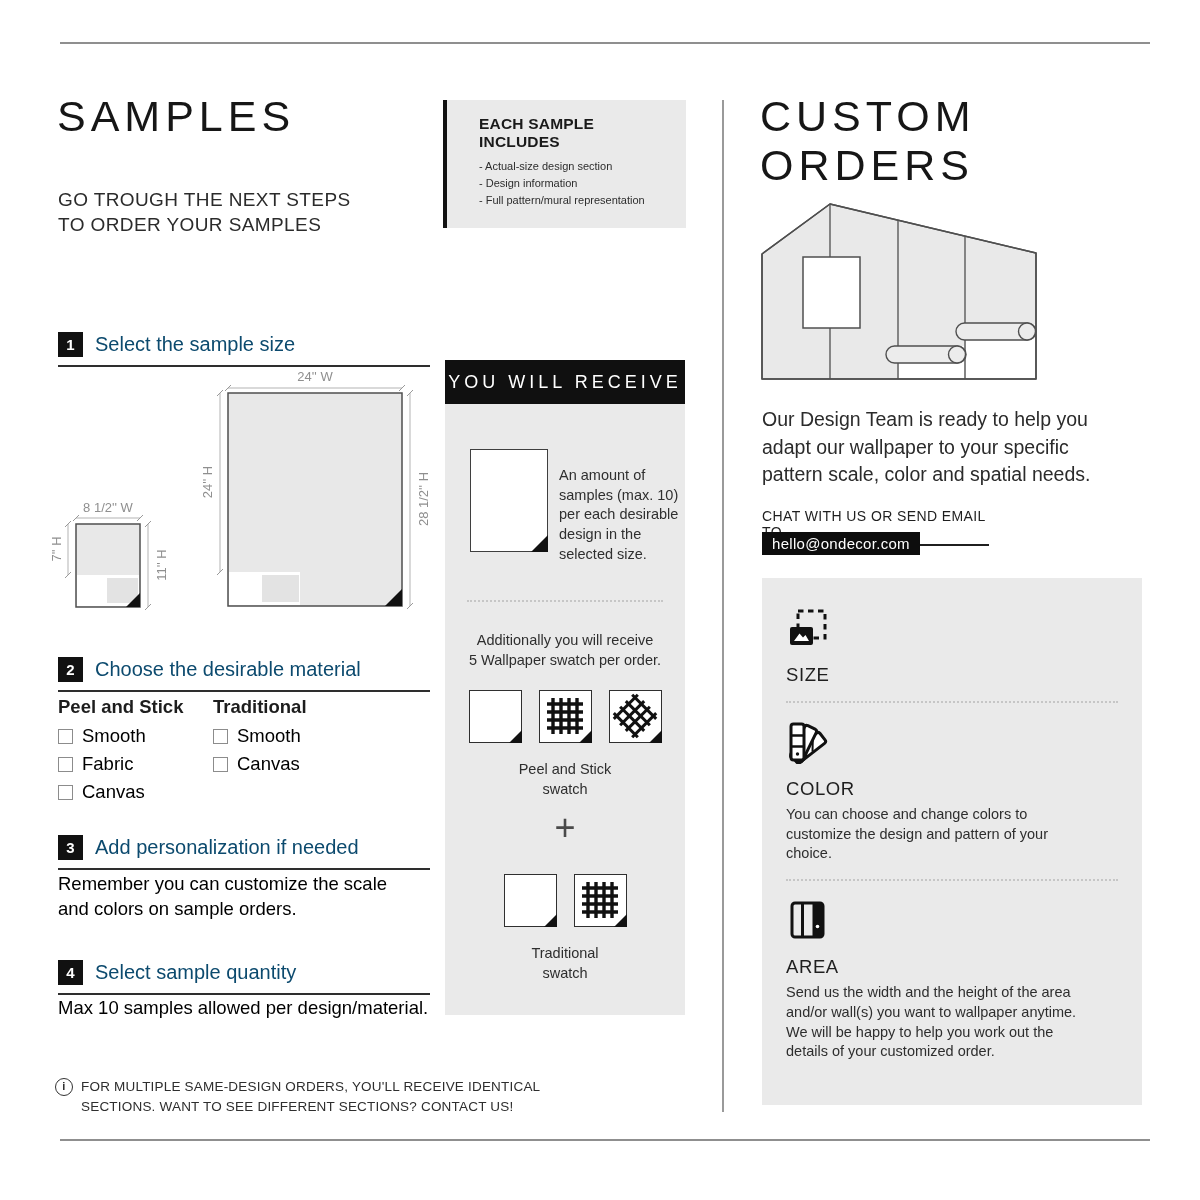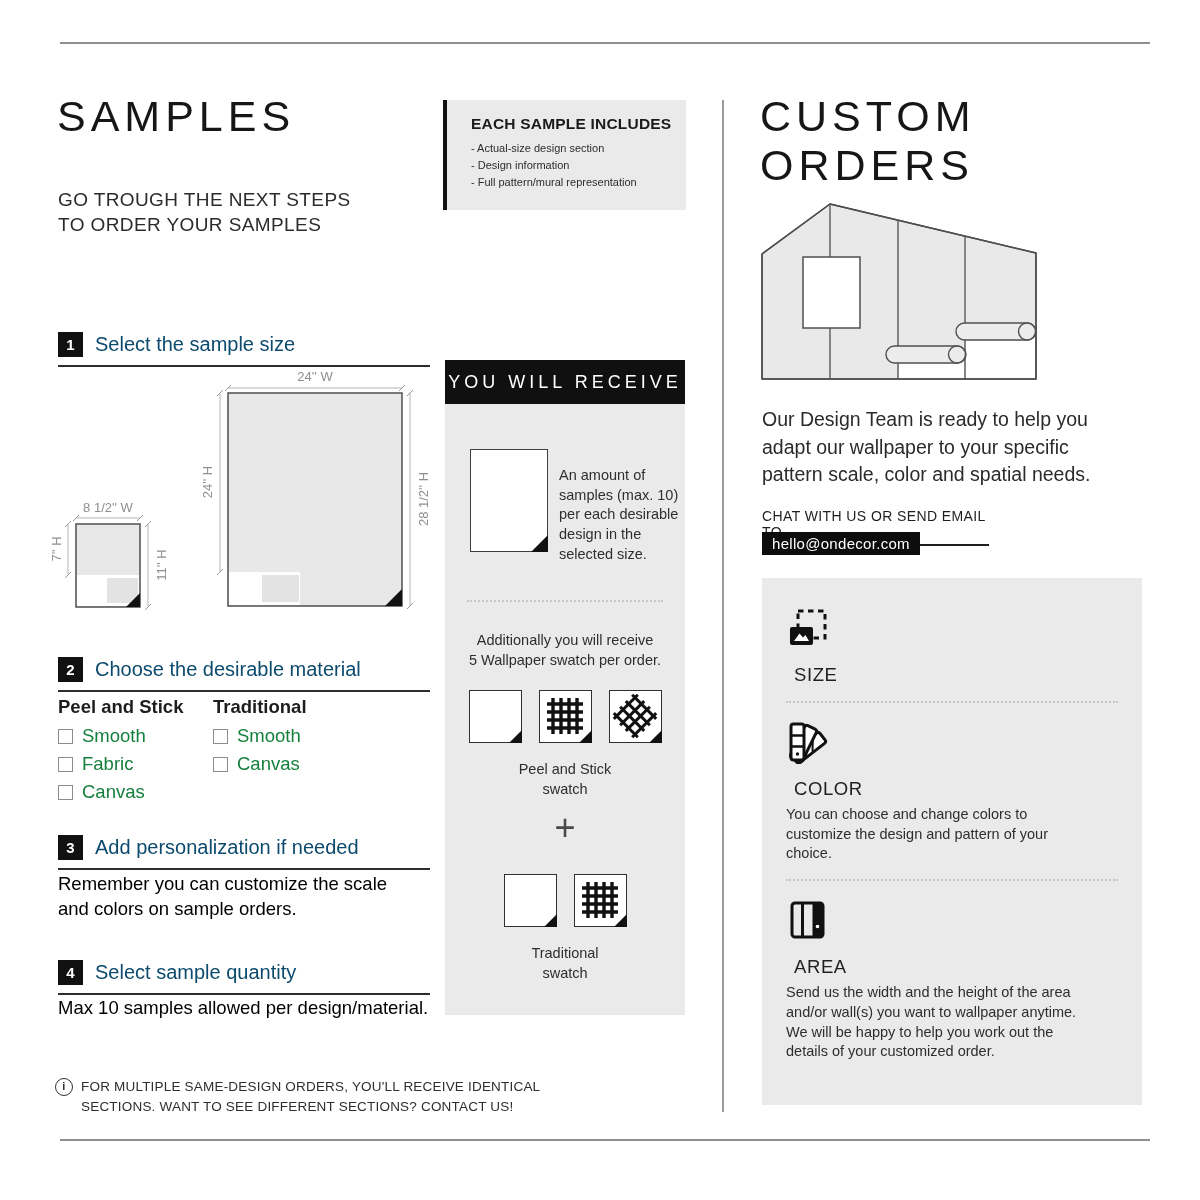--- a/index.html
+++ b/index.html
@@ -16,27 +16,27 @@
   .big-title{position:absolute;font-size:43px;font-weight:300;letter-spacing:5px;color:#161616;}
   .intro{position:absolute;left:58px;top:188px;font-size:19px;line-height:1.3;letter-spacing:.4px;color:#2b2b2b;}
   .step{position:absolute;width:372px;}
   .step-head{display:flex;align-items:center;gap:12px;border-bottom:2px solid #2e2e2e;padding-bottom:8px;}
   .step-num{width:25px;height:25px;background:#111;color:#fff;font-size:15px;font-weight:bold;display:flex;align-items:center;justify-content:center;flex:0 0 auto;}
   .step-title{font-size:20px;color:#0c4a6e;}
   .note{position:absolute;font-size:18.5px;line-height:1.35;color:#000000;}
   .materials{position:absolute;left:58px;top:696px;display:flex;}
   .mat-col{min-width:155px;}
   .mat-head{font-size:18.5px;font-weight:bold;color:#1d1d1d;margin-bottom:7px;}
-  .mat-opt{display:flex;align-items:center;gap:9px;margin:6px 0;font-size:18.5px;color:#15803d;}
+  .mat-opt{display:flex;align-items:center;gap:9px;margin:6px 0;font-size:18.5px;color:#000000;}
   .cbox{width:13px;height:13px;border:1.5px solid #8c8c8c;background:#fff;flex:0 0 auto;}
   .footnote{position:absolute;left:55px;top:1077px;width:490px;display:flex;gap:8px;font-size:13.5px;line-height:1.45;letter-spacing:.2px;color:#2e2e2e;}
   .info-icon{width:16px;height:16px;border:1.5px solid #333;border-radius:50%;font-size:11px;font-weight:bold;display:inline-flex;align-items:center;justify-content:center;flex:0 0 auto;margin-top:1px;}
 
   
-  .includes-box{position:absolute;left:443px;top:100px;width:243px;box-sizing:border-box;background:#eaeaea;border-left:4px solid #121212;padding:15px 14px 18px 24px;}
+  .includes-box{position:absolute;left:443px;top:100px;width:243px;box-sizing:border-box;background:#eaeaea;border-left:4px solid #121212;padding:15px 14px 18px 32px;}
   .includes-title{font-size:15.5px;font-weight:bold;color:#1a1a1a;margin-bottom:8px;letter-spacing:.2px;}
   .includes-item{font-size:11px;color:#2d2d2d;line-height:1.28;margin:3px 0;padding-left:9px;text-indent:-9px;}
   .banner{position:absolute;left:445px;top:360px;width:240px;height:44px;background:#101010;color:#fff;display:flex;align-items:center;justify-content:center;font-size:18px;letter-spacing:4px;}
   .receive-panel{position:absolute;left:445px;top:404px;width:240px;height:611px;background:#eaeaea;}
   .sample-card{position:absolute;left:25px;top:45px;width:76px;height:101px;background:#fff;border:1.5px solid #3f3f3f;}
   .fold{position:absolute;right:-1px;bottom:-1px;width:0;height:0;border-style:solid;border-width:0 0 13px 13px;border-color:transparent transparent #111 transparent;}
   .fold.big{border-width:0 0 17px 17px;}
   .sample-desc{position:absolute;left:114px;top:62px;font-size:14.5px;line-height:1.36;color:#2f2f2f;}
   .dotted{border-top:2px dotted #c6c6c6;}
   .rp-divider{position:absolute;left:22px;right:22px;top:196px;}
@@ -45,21 +45,21 @@
   .swatch{position:relative;width:53px;height:53px;box-sizing:border-box;background:#fff;border:1.5px solid #2f2f2f;}
   .swatch svg{position:absolute;left:0;top:0;}
   .swatch-label{position:absolute;left:0;right:0;text-align:center;font-size:14.5px;line-height:1.35;color:#2e2e2e;}
   .plus{position:absolute;left:0;right:0;top:403px;text-align:center;font-size:36px;font-weight:300;color:#4a4a4a;}
 
   
   .custom-intro{position:absolute;left:762px;top:406px;font-size:19.5px;line-height:1.42;color:#2b2b2b;}
   .chat-label{position:absolute;left:762px;top:508px;width:227px;font-size:14px;letter-spacing:.4px;color:#1f1f1f;border-bottom:2px solid #1f1f1f;padding-bottom:4px;}
   .email-badge{position:absolute;left:762px;top:532px;background:#0d0d0d;color:#fff;font-size:15px;padding:3px 10px;display:inline-block;letter-spacing:.3px;cursor:pointer;}
   .features-panel{position:absolute;left:762px;top:578px;width:380px;height:527px;box-sizing:border-box;background:#eaeaea;padding:28px 24px 0 24px;overflow:hidden;}
-  .feat-name{font-size:18.5px;letter-spacing:.6px;color:#1f1f1f;margin:10px 0 5px 8px;}
+  .feat-name{font-size:18.5px;letter-spacing:.6px;color:#1f1f1f;margin:10px 0 5px 0;}
   .feat-text{font-size:14.5px;line-height:1.36;color:#2e2e2e;}
   .feat-divider{margin:15px 0 17px 0;border-top:2px dotted #c6c6c6;}
 
   svg text{font-family:"Liberation Sans","DejaVu Sans",sans-serif;}
 </style>
 </head>
 <body>
 
 <div class="page">
 

